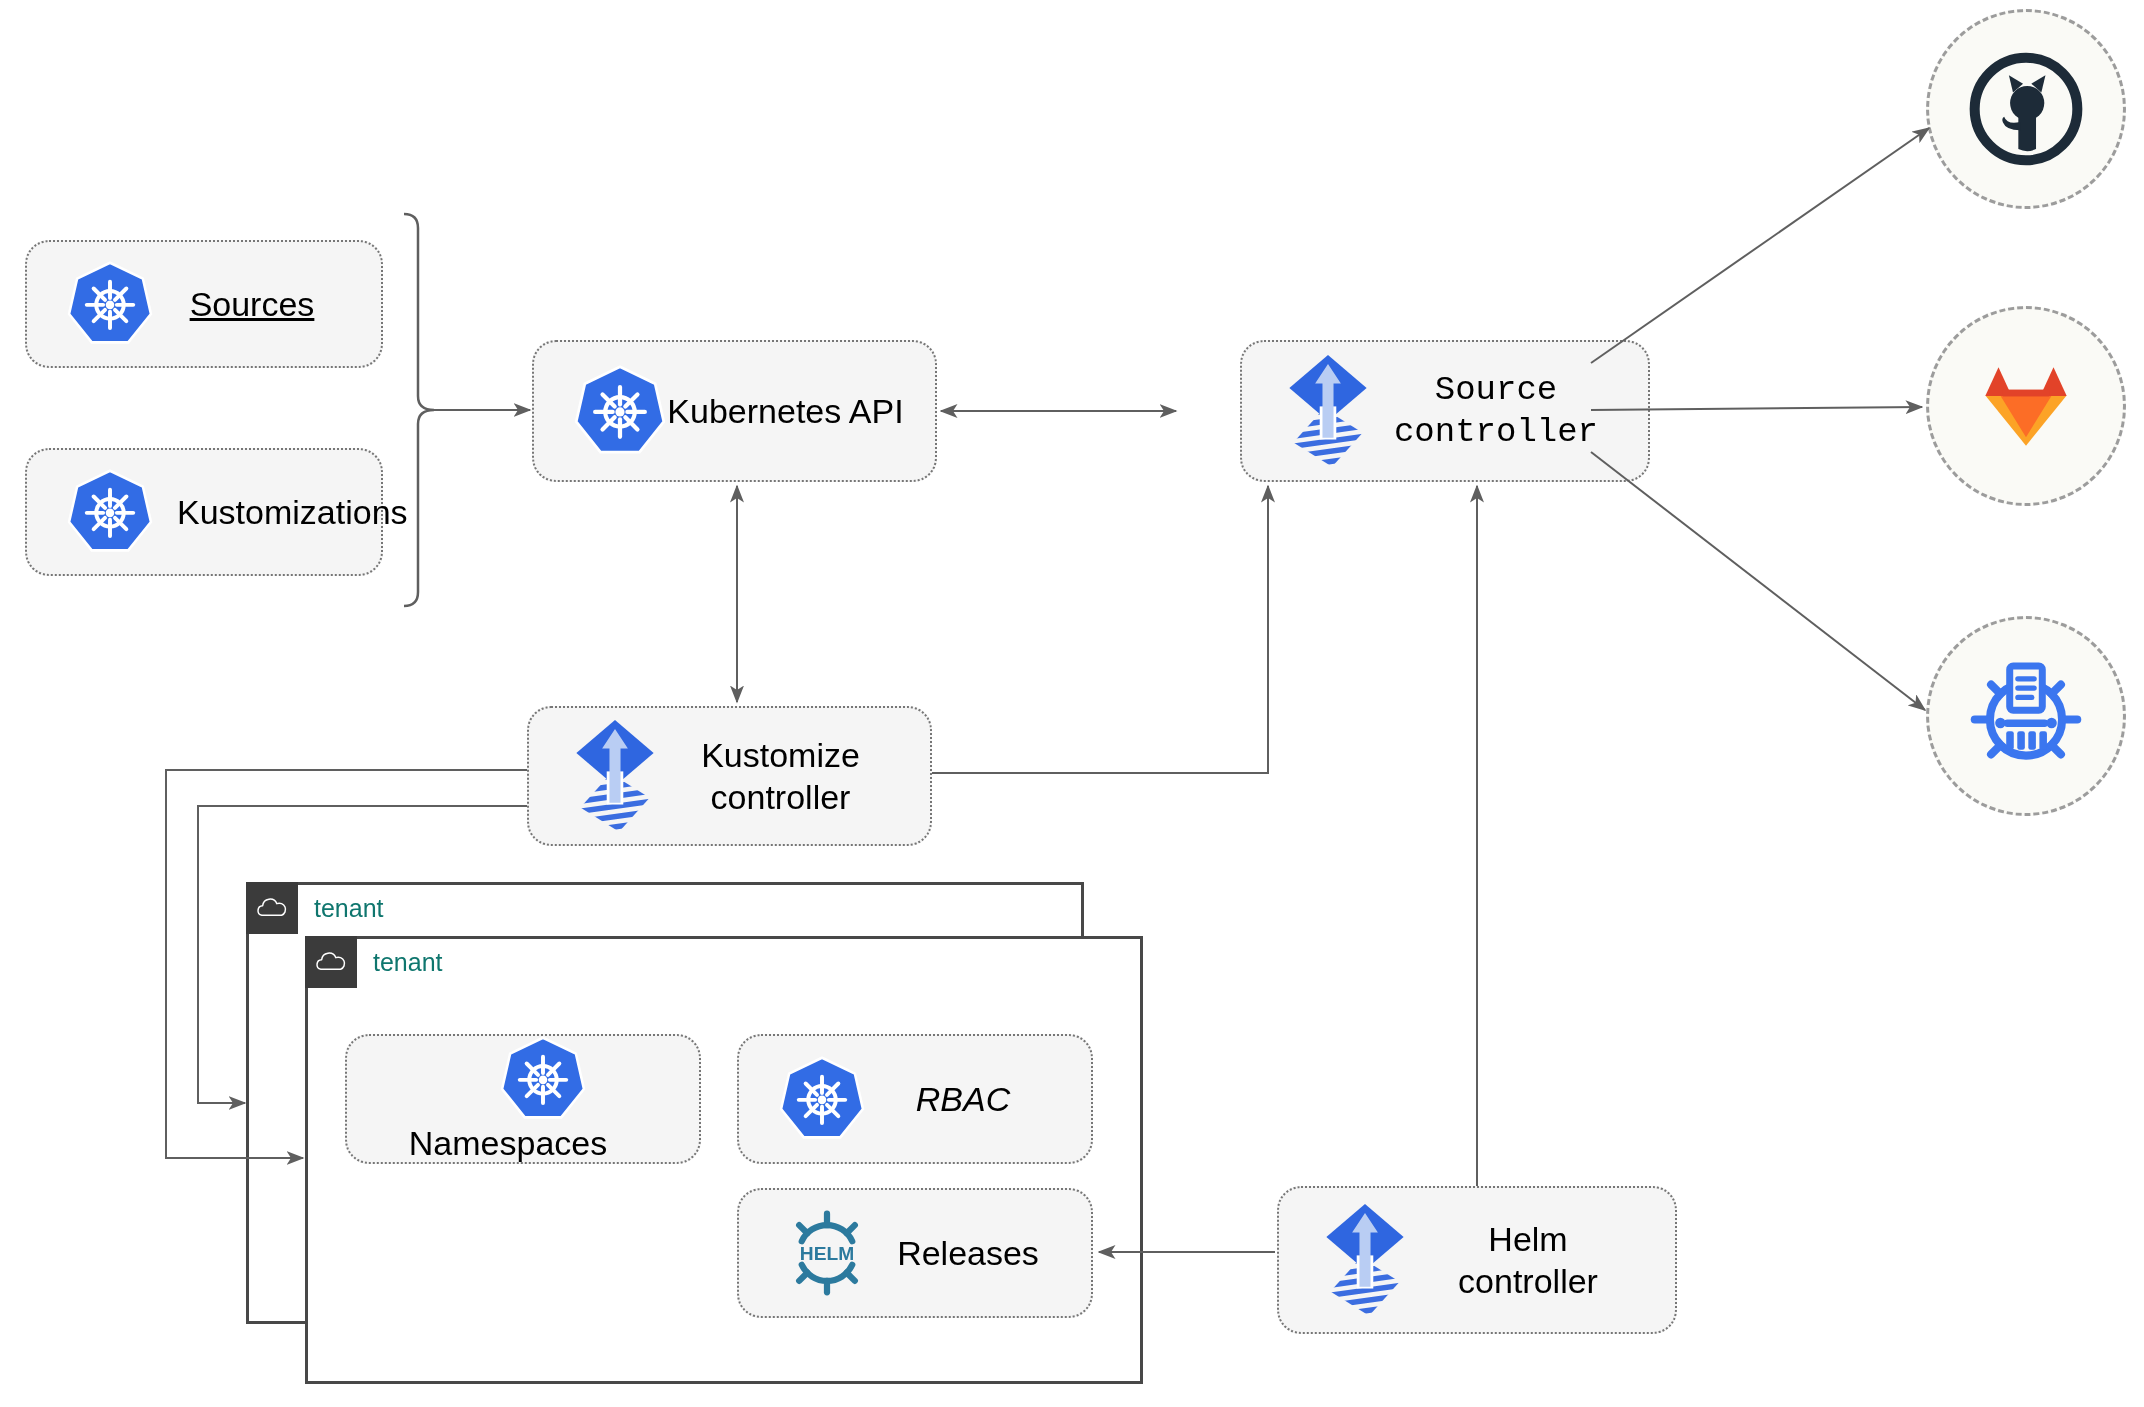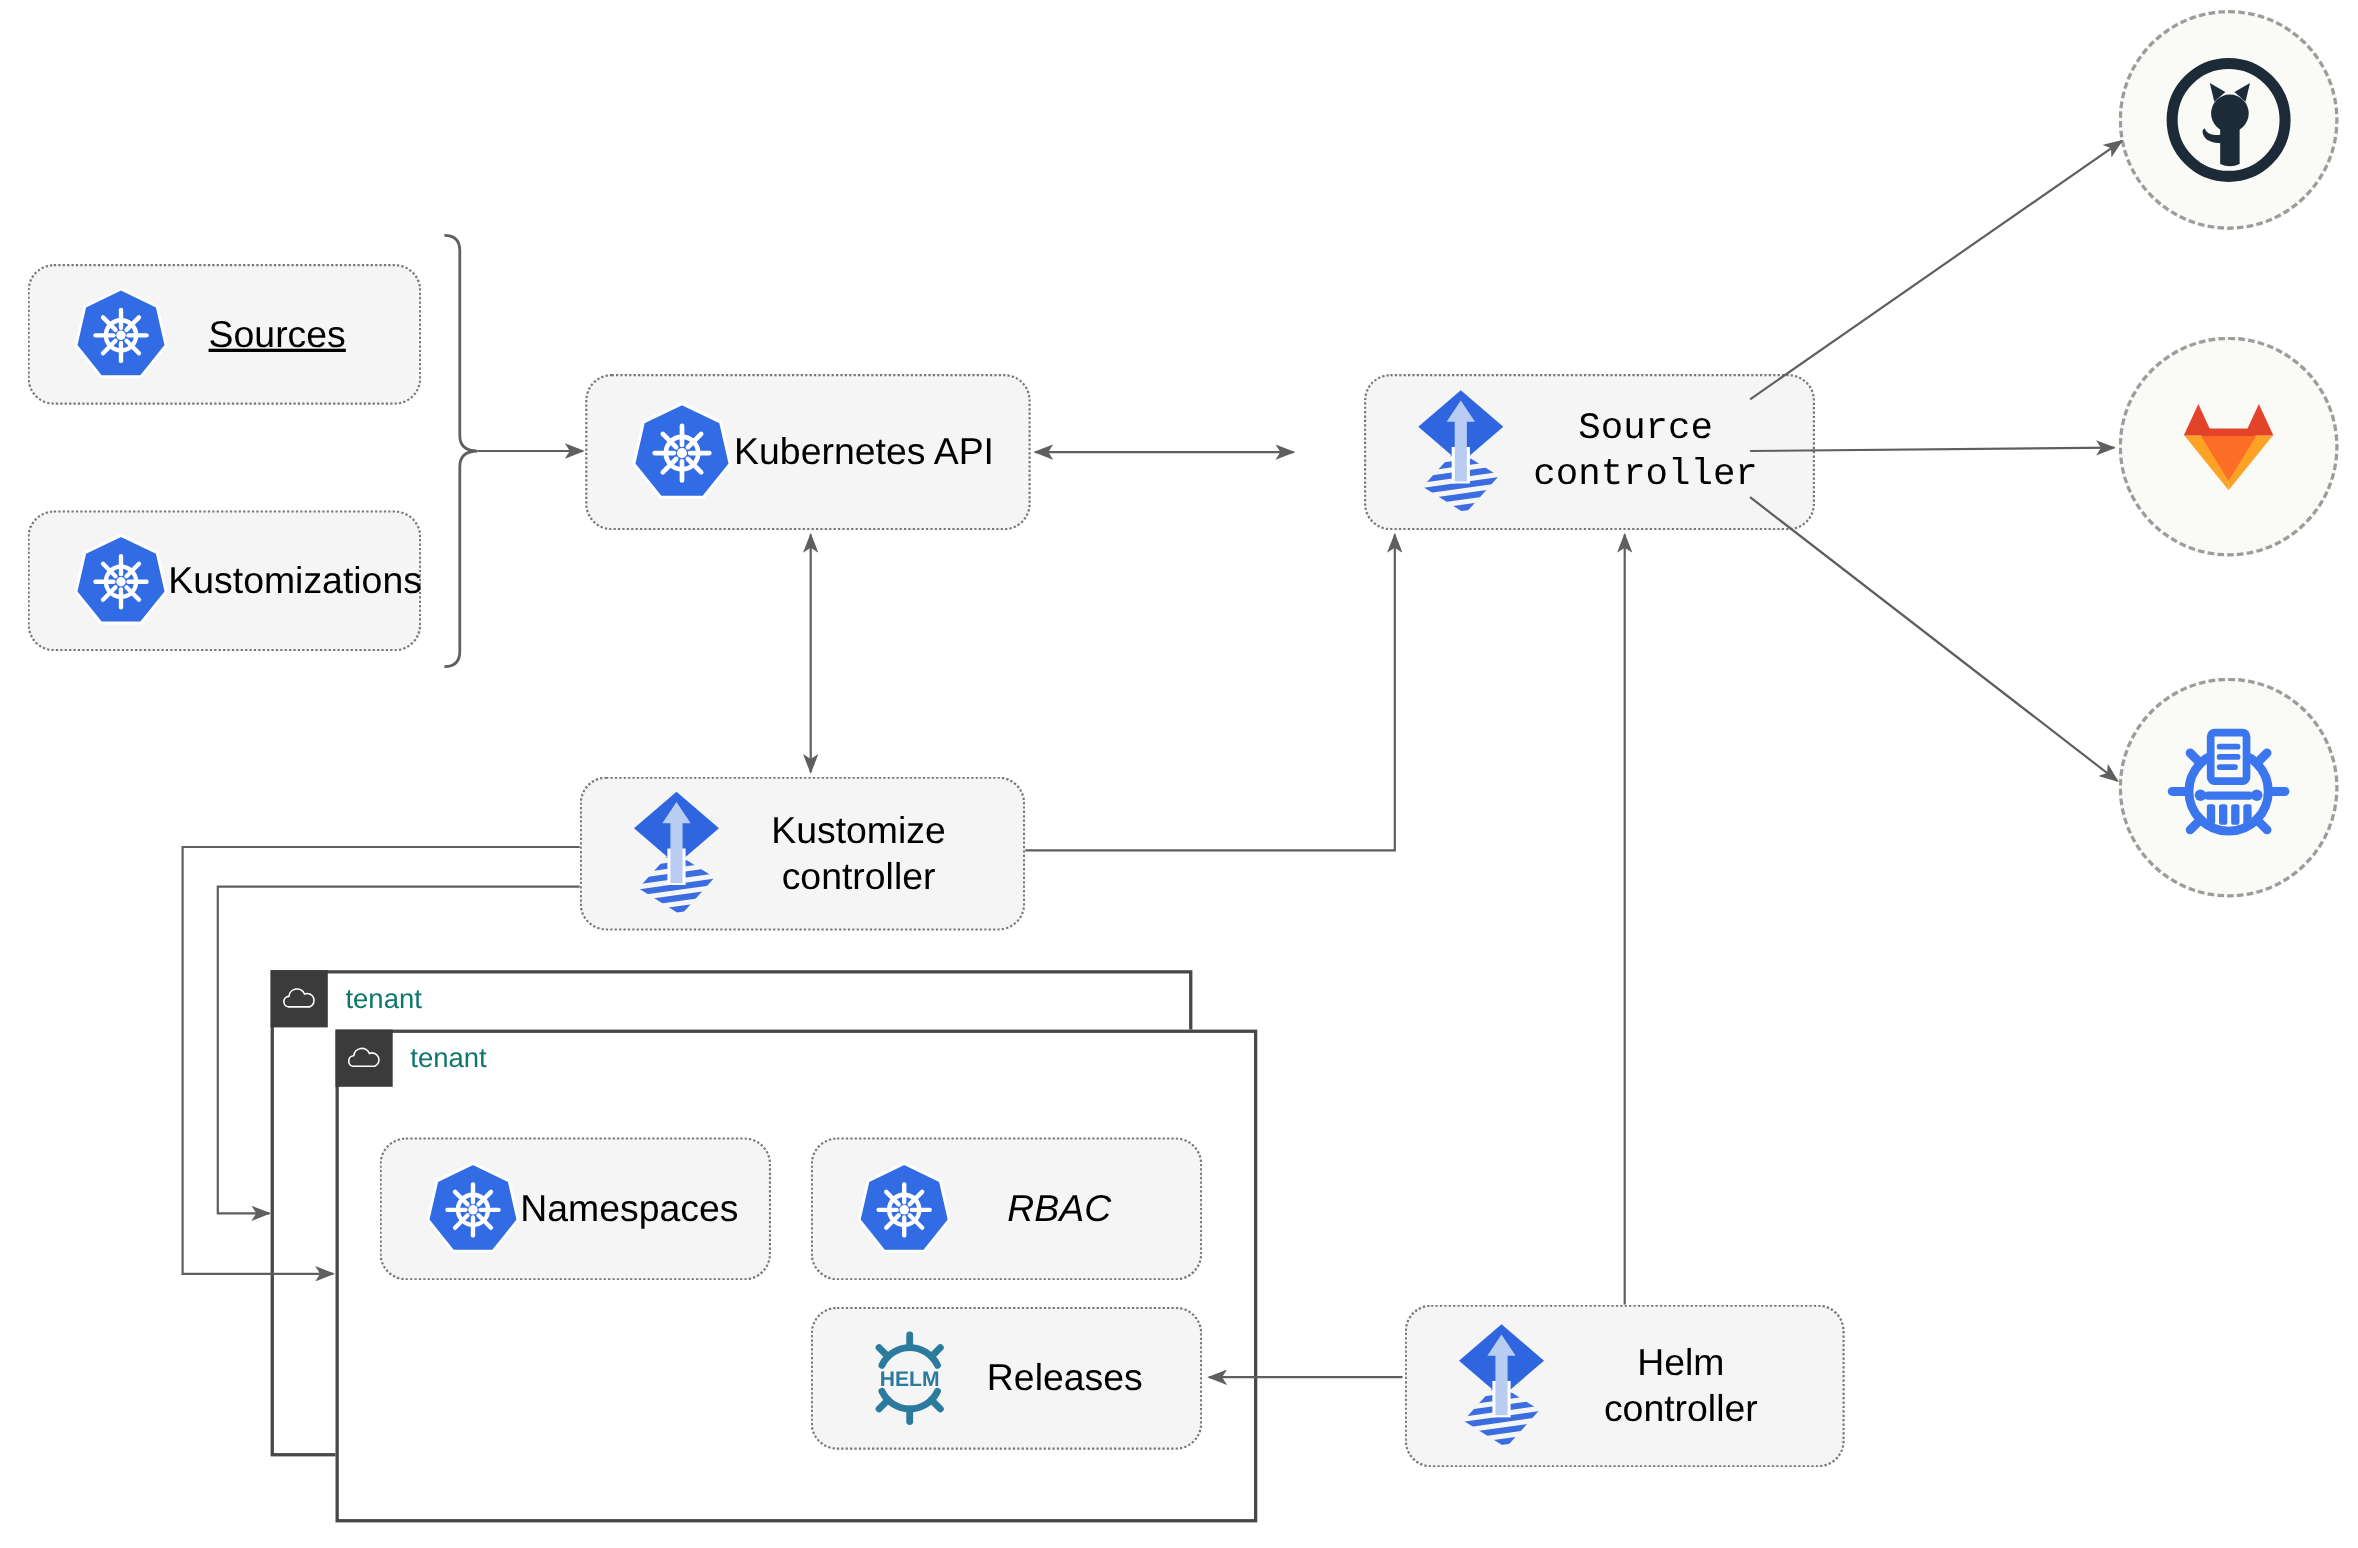--- a/index.html
+++ b/index.html
@@ -141,21 +141,21 @@
 
 <div id="canvas">
 
   <div class="res-box" style="left:25px;top:240px;width:358px;height:128px;text-decoration:underline;">
     <svg class="res-icon" width="86" height="86">
         <use href="#sym-k8s"></use>
       </svg>
     <div class="res-label">Sources</div>
   </div>
 
-  <div class="res-box" style="left:25px;top:464px;width:358px;height:128px;">
+  <div class="res-box" style="left:25px;top:448px;width:358px;height:128px;gap:24px;">
     <svg class="res-icon" width="86" height="86">
         <use href="#sym-k8s"></use>
       </svg>
     <div class="res-label">Kustomizations</div>
   </div>
 
   <div class="res-box" style="left:532px;top:340px;width:405px;height:142px;">
     <svg class="res-icon" width="92" height="92">
         <use href="#sym-k8s"></use>
       </svg>
@@ -195,21 +195,21 @@
   <div class="tenant-name name-back" style="left:314px;top:882px;">tenant</div>
 
   <div class="tenant tenant-front" style="left:305px;top:936px;width:838px;height:448px;"></div>
   <div class="tenant-tab tab-front" style="left:305px;top:936px;">
     <svg width="34" height="23">
         <use href="#sym-cloud"></use>
       </svg>
   </div>
   <div class="tenant-name name-front" style="left:373px;top:936px;">tenant</div>
 
-  <div class="res-box" style="left:345px;top:1034px;width:356px;height:130px;">
+  <div class="res-box" style="left:345px;top:1034px;width:356px;height:130px;flex-direction:column;">
     <svg class="res-icon" width="86" height="86">
         <use href="#sym-k8s"></use>
       </svg>
     <div class="res-label">Namespaces</div>
   </div>
 
   <div class="res-box" style="left:737px;top:1034px;width:356px;height:130px;font-style:italic;">
     <svg class="res-icon" width="86" height="86">
         <use href="#sym-k8s"></use>
       </svg>

